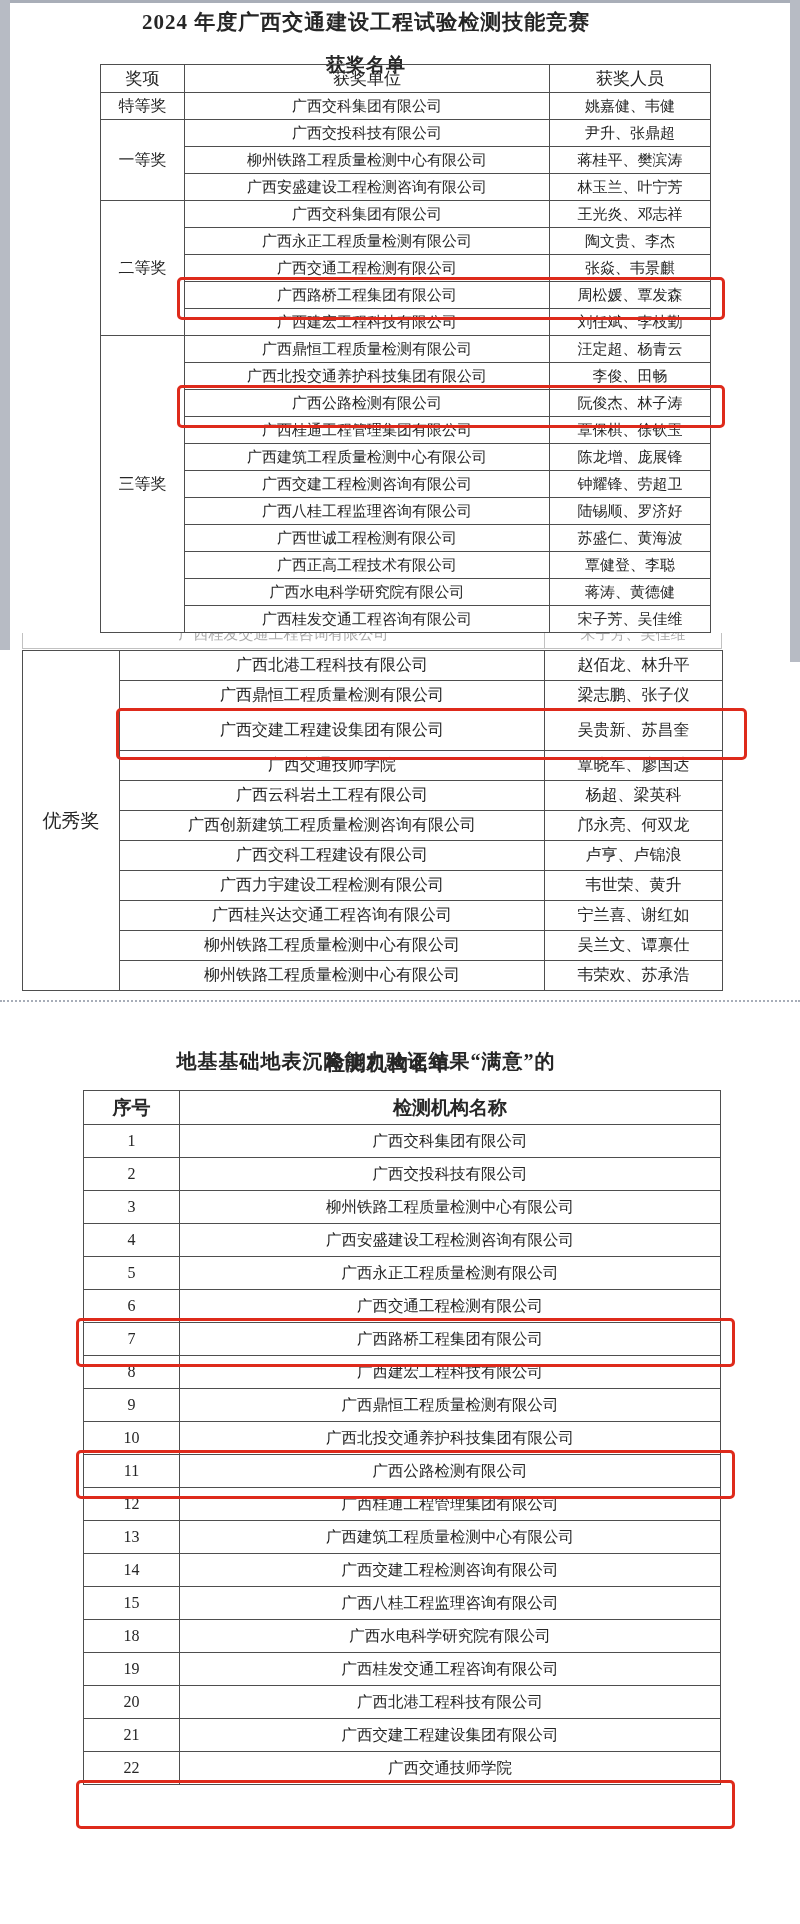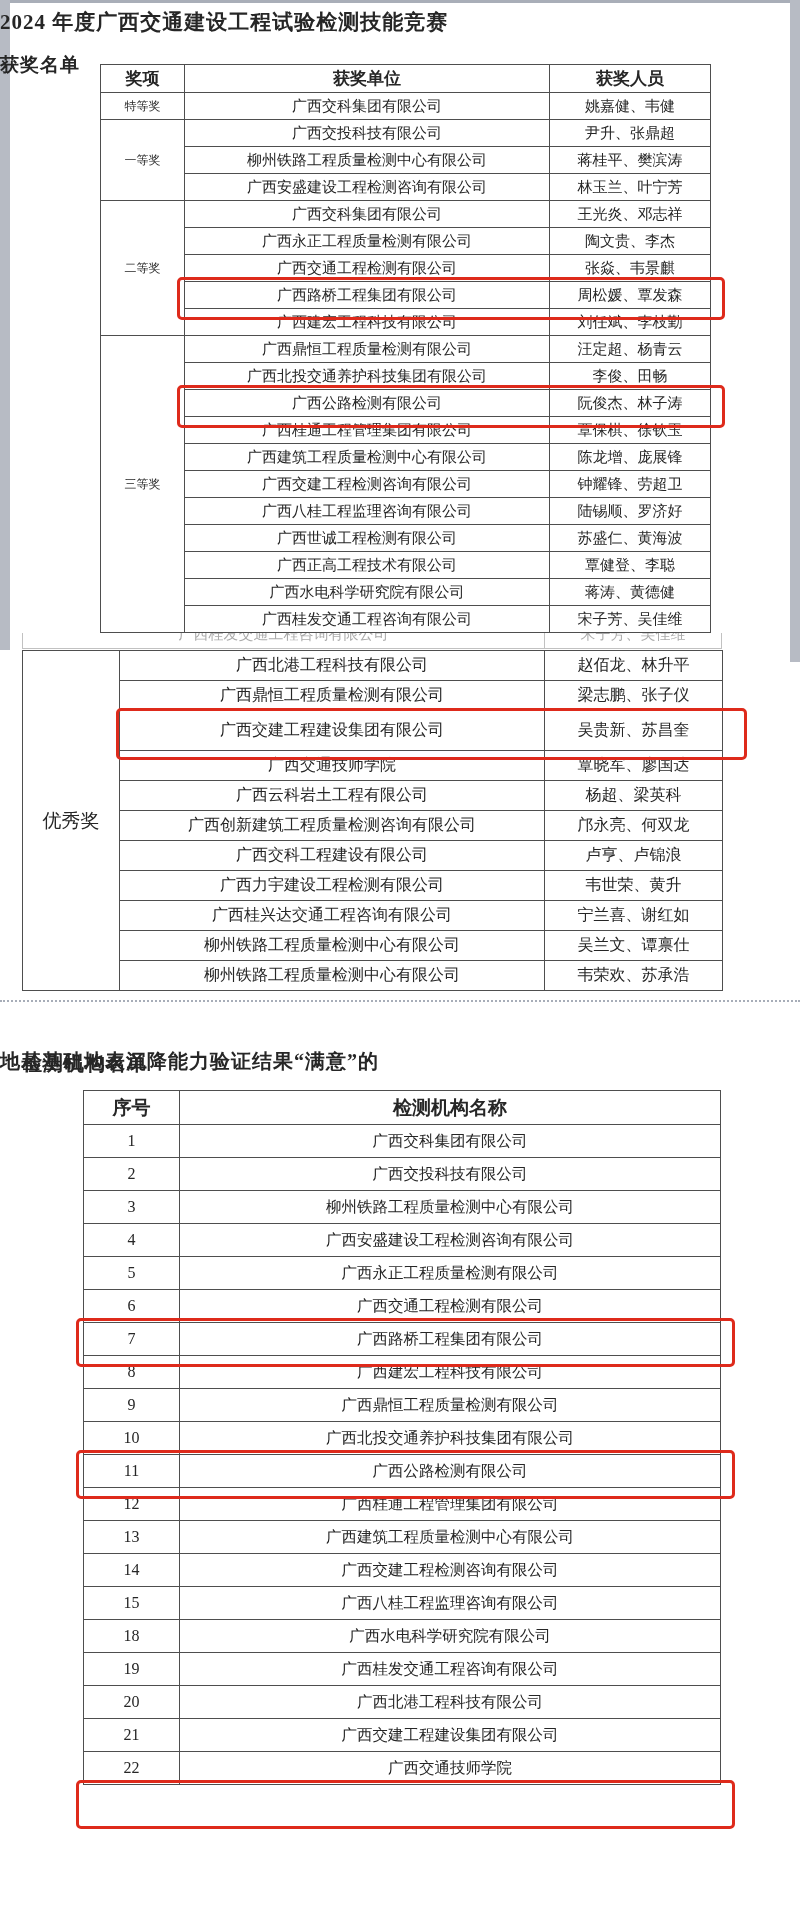--- a/index.html
+++ b/index.html
@@ -11,33 +11,33 @@
   #page{
     position:relative;width:800px;height:1924px;margin:0 auto;
     background:#ffffff;overflow:hidden;
     font-family:"Liberation Serif","DejaVu Serif",serif;
     color:var(--ink);
   }
   
   .edge{position:absolute;background:#b7bbc4;}
   .topline{position:absolute;left:0;top:0;width:800px;height:3px;background:#a9aeb8;}
   
-  .title{position:absolute;left:0;width:732px;text-align:left;font-weight:bold;letter-spacing:1px;}
+  .title{position:absolute;left:0;width:732px;text-align:center;font-weight:bold;letter-spacing:1px;}
   #t1-title{top:8px;font-size:21px;}
   #t1-subtitle{top:52px;font-size:19px;}
   #t3-title1{top:1048px;font-size:20px;}
   #t3-title2{top:1050px;font-size:20px;padding-left:22px;}
   
   table{border-collapse:collapse;table-layout:fixed;position:absolute;}
   td,th{border:1px solid var(--line);text-align:center;vertical-align:middle;
         padding:0 2px;overflow:hidden;white-space:nowrap;}
   #t1{left:100px;top:64px;width:610px;}
-  #t1 th{height:27px;font-size:17px;font-weight:bold;}
+  #t1 th{height:27px;font-size:17px;font-weight:normal;}
   #t1 td{height:26px;font-size:15px;}
-  #t1 td.award{font-size:12px;}
+  #t1 td.award{font-size:16px;}
   #t2{left:22px;top:650px;width:700px;}
   #t2 td{height:29px;font-size:16px;}
   #t2 tr.tall td{height:39px;}
   #t2 td.award{font-size:19px;}
   #t3{left:83px;top:1090px;width:637px;}
   #t3 th{height:33px;font-size:19px;font-weight:bold;}
   #t3 td{height:32px;font-size:15.5px;}
   #t3 td.no{font-size:16px;}
   
   #seam{position:absolute;left:22px;top:633px;width:700px;height:16px;overflow:hidden;background:#fff;}

